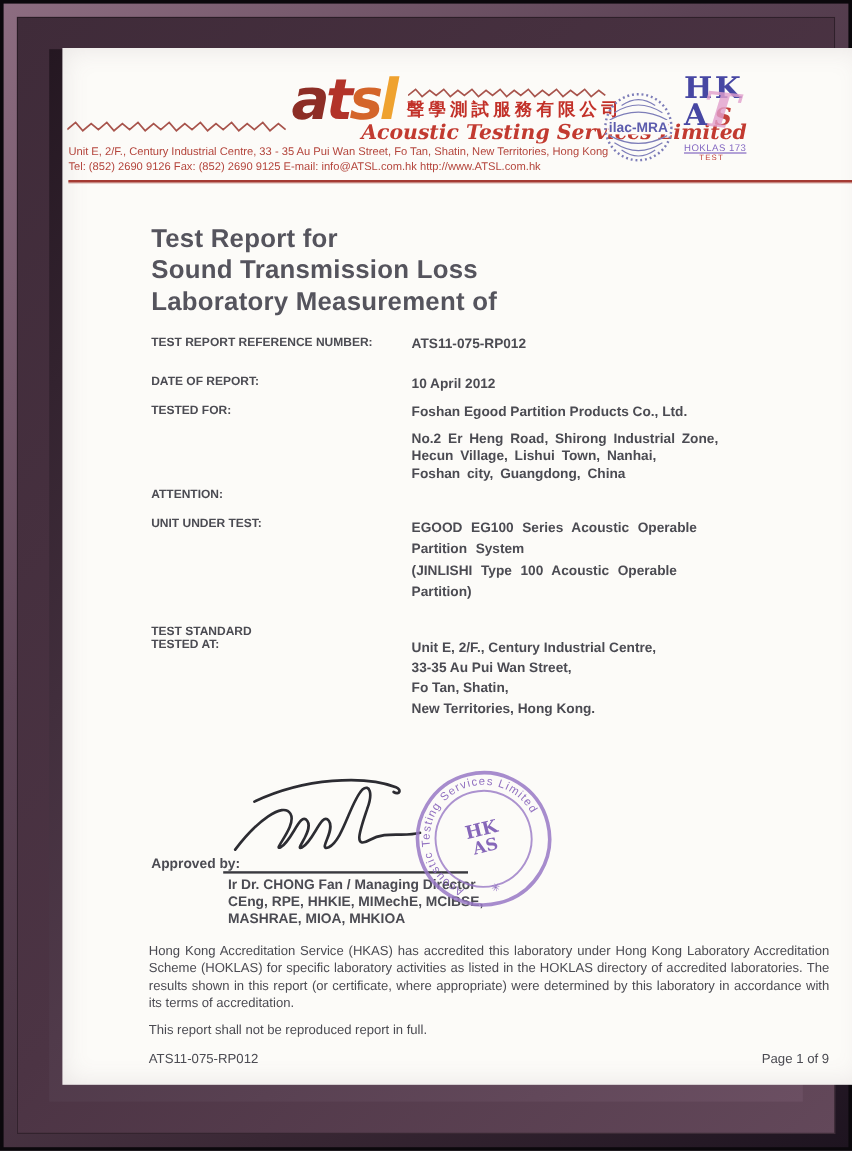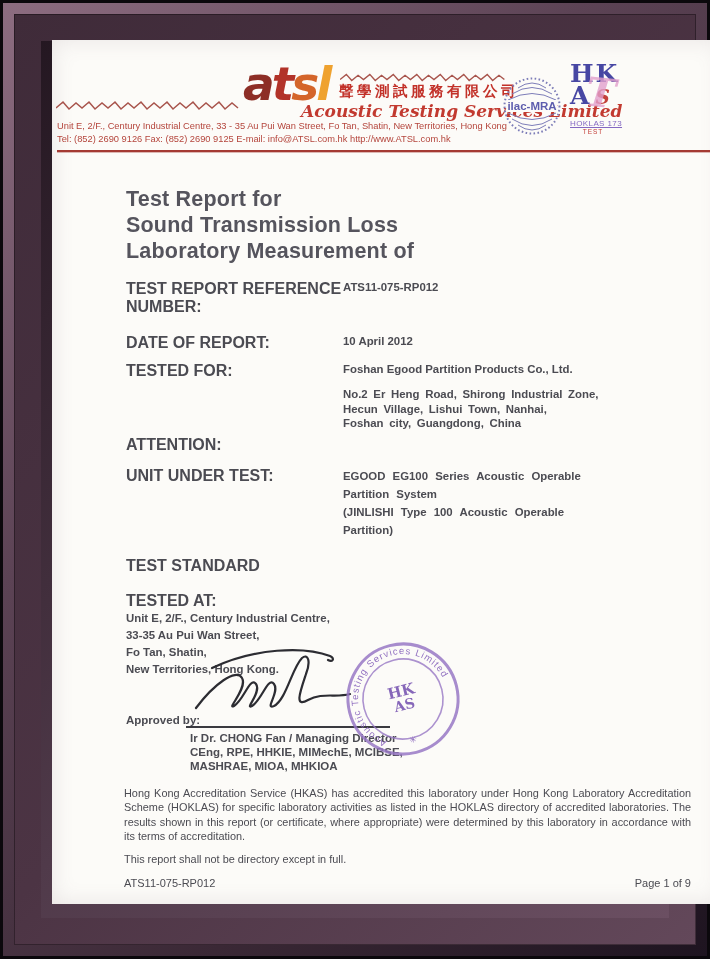--- a/index.html
+++ b/index.html
@@ -42,24 +42,24 @@
   .hkas .hoklas{margin-top:8px;font-family:"Liberation Sans",sans-serif;font-size:8px;
     color:#8468c2;text-decoration:underline;letter-spacing:.4px;white-space:nowrap;}
   .hkas .hktest{font-family:"Liberation Sans",sans-serif;font-size:6.5px;color:#c3403a;
     letter-spacing:1px;text-align:center;width:46px;}
   
   .title{position:absolute;left:74px;top:146px;font-size:21.5px;font-weight:bold;
     color:#55545d;line-height:26px;letter-spacing:.2px;}
   
   .fields{position:absolute;left:74px;top:240px;right:26px;}
   .row{display:flex;}
-  .row .lbl{width:217px;flex:none;font-size:16px;font-weight:bold;}
+  .row .lbl{width:217px;flex:none;font-size:10px;font-weight:bold;}
   .row .val{flex:1;font-size:11.4px;font-weight:bold;white-space:pre-line;line-height:14.5px;}
   .row.m18{margin-top:18px;} .row.m10{margin-top:10px;} .row.m7{margin-top:7px;}
-  .row.m5{margin-top:5px;} .row.m13{margin-top:13px;} .row.m14{margin-top:14px;} .row.m11{margin-top:17px;flex-direction:column;}
+  .row.m5{margin-top:5px;} .row.m13{margin-top:13px;} .row.m14{margin-top:14px;} .row.m11{margin-top:0;}
   .row.lh18 .val{line-height:18px;} .row.lh17 .val{line-height:17px;}
   .row.just2 .val{word-spacing:2.5px;} .row.just4 .val{word-spacing:4px;}
   
   .sig-block{position:absolute;left:74px;top:598px;width:430px;height:185px;}
   .approved{position:absolute;left:0;top:76px;font-size:11.5px;font-weight:bold;}
   .sig-svg{position:absolute;left:58px;top:4px;}
   .sig-line{position:absolute;left:60px;top:88px;width:204px;border-top:2px solid #3a3a40;}
   .sig-names{position:absolute;left:64px;top:93px;font-size:11.5px;font-weight:bold;
     white-space:pre-line;line-height:14px;}
   .stamp{position:absolute;left:218px;top:2px;transform:rotate(-14deg);opacity:.93;}
@@ -192,21 +192,21 @@
           <textPath href="#stampArc">Acoustic  Testing  Services  Limited</textPath>
         </text>
         <text x="59" y="56" text-anchor="middle" font-size="15" font-weight="bold" fill="#7e5cb5" font-family="DejaVu Serif, serif">HK</text>
         <text x="59" y="70" text-anchor="middle" font-size="14" font-weight="bold" fill="#7e5cb5" font-family="DejaVu Serif, serif">AS</text>
         <text x="59" y="104" text-anchor="middle" font-size="9" fill="#8a67bd">✳</text>
       </svg>
     </div>
 
     <div class="footer">
       <div class="accr">Hong Kong Accreditation Service (HKAS) has accredited this laboratory under Hong Kong Laboratory Accreditation Scheme (HOKLAS) for specific laboratory activities as listed in the HOKLAS directory of accredited laboratories. The results shown in this report (or certificate, where appropriate) were determined by this laboratory in accordance with its terms of accreditation.</div>
-      <div class="note">This report shall not be directory except in full.</div>
+      <div class="note">This report shall not be reproduced report in full.</div>
       <div class="page-row">
         <span>ATS11-075-RP012</span>
         <span>Page 1 of 9</span>
       </div>
     </div>
 
   </div>
 </div>
 
 </body></html>

